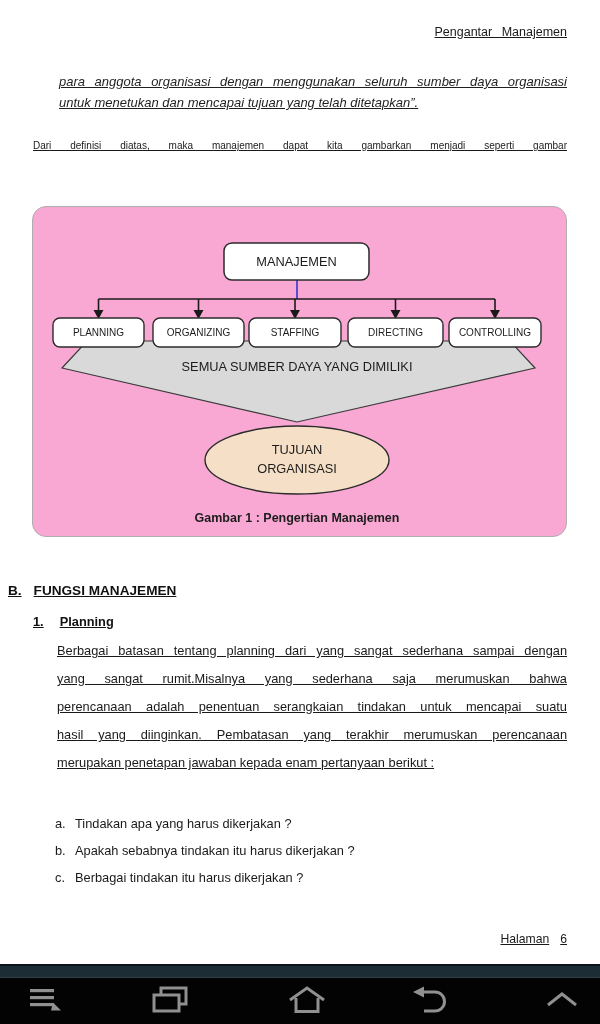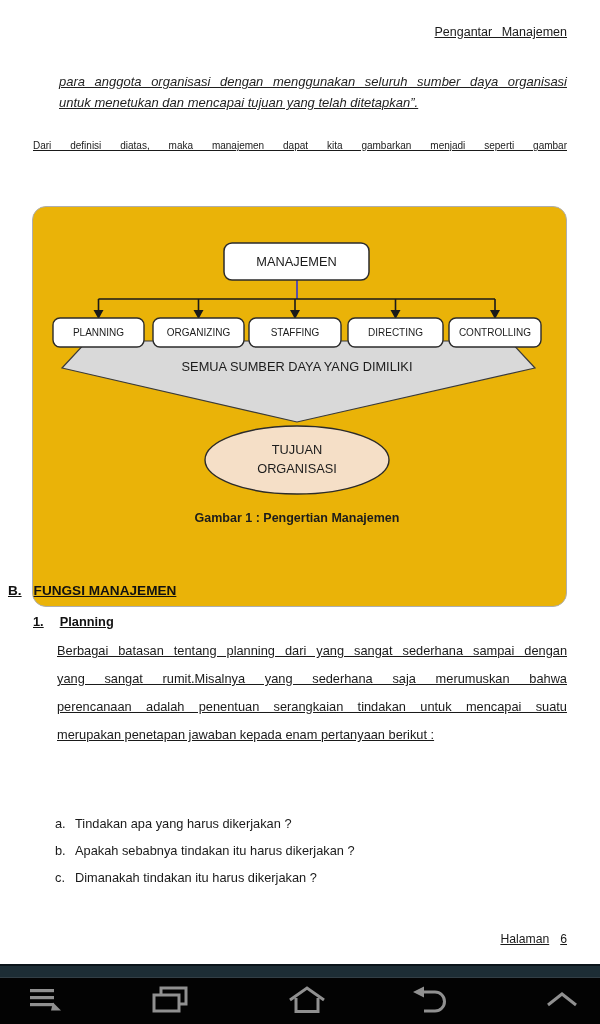--- a/index.html
+++ b/index.html
@@ -13,21 +13,21 @@
   #doc-header { top: 25px; right: 33px; font-size: 12.5px; color: #1a1a1a; word-spacing: 6px; }
 
   
   #quote { top: 71px; left: 59px; width: 508px; font-style: italic; font-size: 13px; line-height: 21px; color: #1f1f1f; }
   .jline { text-align: justify; text-align-last: justify; }
 
   
   #intro { top: 129px; left: 33px; width: 534px; font-size: 10px; line-height: 34px; color: #1a1a1a; }
 
   
-  #figure-box { top: 206px; left: 32px; width: 535px; height: 401px; border: 1.5px solid #aeaeae; border-radius: 14px; background: #eab308; }
+  #figure-box { top: 206px; left: 32px; width: 535px; height: 331px; border: 1.5px solid #aeaeae; border-radius: 14px; background: #f9a8d4; }
   #figure-box svg { display: block; }
   svg text { font-family: "Liberation Sans", sans-serif; fill: #1c1c1c; }
   .node-label { font-size: 10px; }
   .big-label { font-size: 12.8px; }
   .caption-text { font-size: 12.5px; font-weight: bold; }
 
   
   #section-b { top: 583px; left: 8px; font-size: 13.6px; font-weight: bold; color: #111; display: flex; }
   #section-b .sec-title { margin-left: 12px; }
 
@@ -125,34 +125,35 @@
 
   <div class="abs" id="planning-head">
     <span>1.</span>
     <span class="sub-title">Planning</span>
   </div>
 
   <div class="abs" id="planning-para">
     <div class="jline">Berbagai batasan tentang planning dari yang sangat sederhana sampai dengan</div>
     <div class="jline">yang sangat rumit.Misalnya yang sederhana saja merumuskan bahwa</div>
     <div class="jline">perencanaan adalah penentuan serangkaian tindakan untuk mencapai suatu</div>
+    <div class="jline">hasil yang diinginkan. Pembatasan yang terakhir merumuskan perencanaan</div>
     <div>merupakan penetapan jawaban kepada enam pertanyaan berikut :</div>
   </div>
 
   <div class="abs q-row" style="top:816px">
     <span class="q-label">a.</span>
     <span class="q-text">Tindakan apa yang harus dikerjakan ?</span>
   </div>
   <div class="abs q-row" style="top:843px">
     <span class="q-label">b.</span>
     <span class="q-text">Apakah sebabnya tindakan itu harus dikerjakan ?</span>
   </div>
   <div class="abs q-row" style="top:870px">
     <span class="q-label">c.</span>
-    <span class="q-text">Dimanakah tindakan itu harus dikerjakan ?</span>
+    <span class="q-text">Berbagai tindakan itu harus dikerjakan ?</span>
   </div>
 
   <div class="abs" id="footer">
     <span>Halaman</span>
     <span>6</span>
   </div>
 
   <div class="abs" id="navbar">
     <div class="strip-top"></div>
     <div class="strip-teal"></div>

